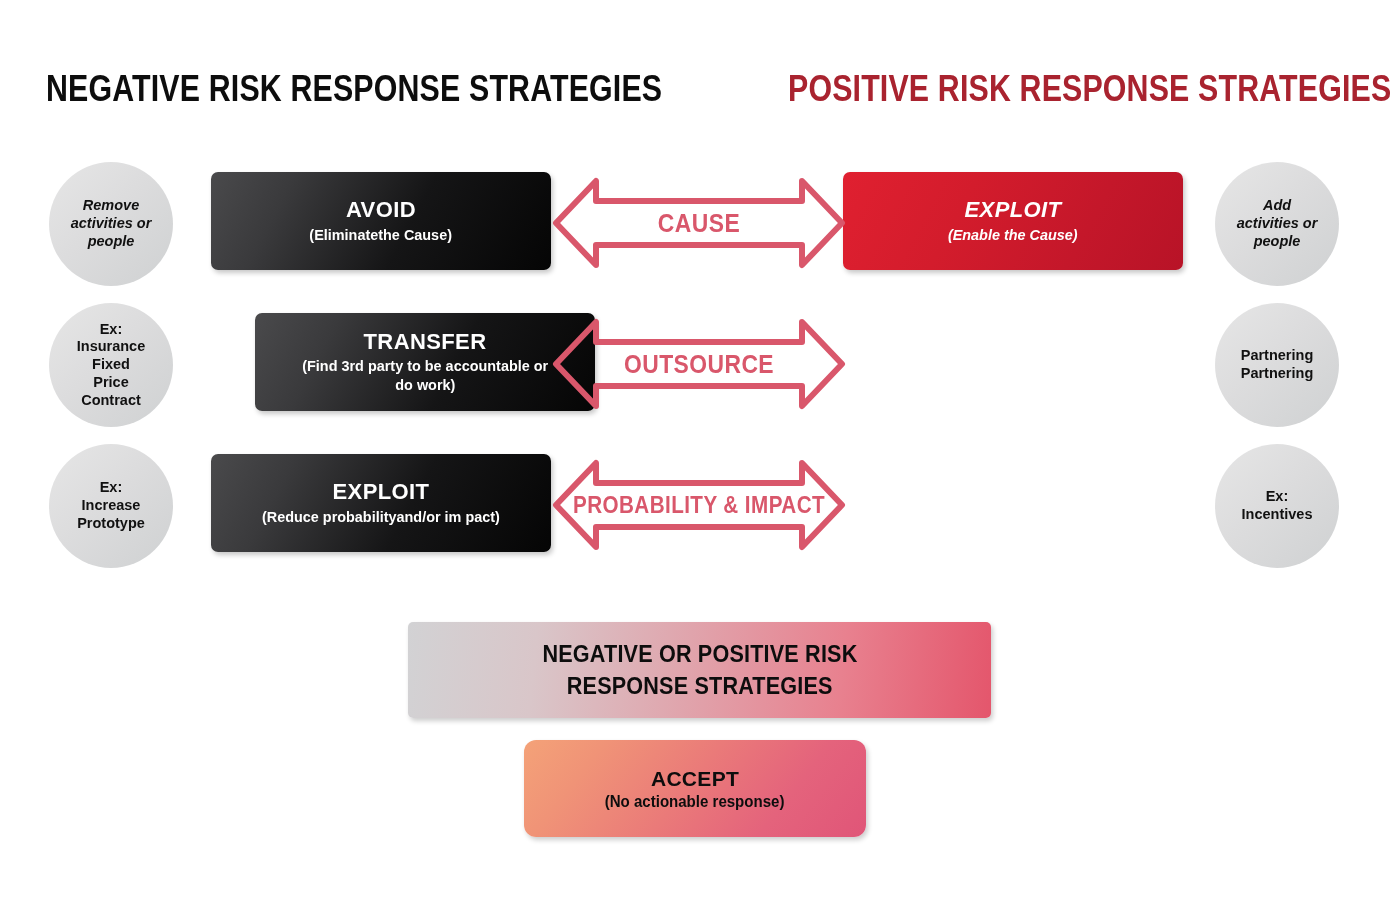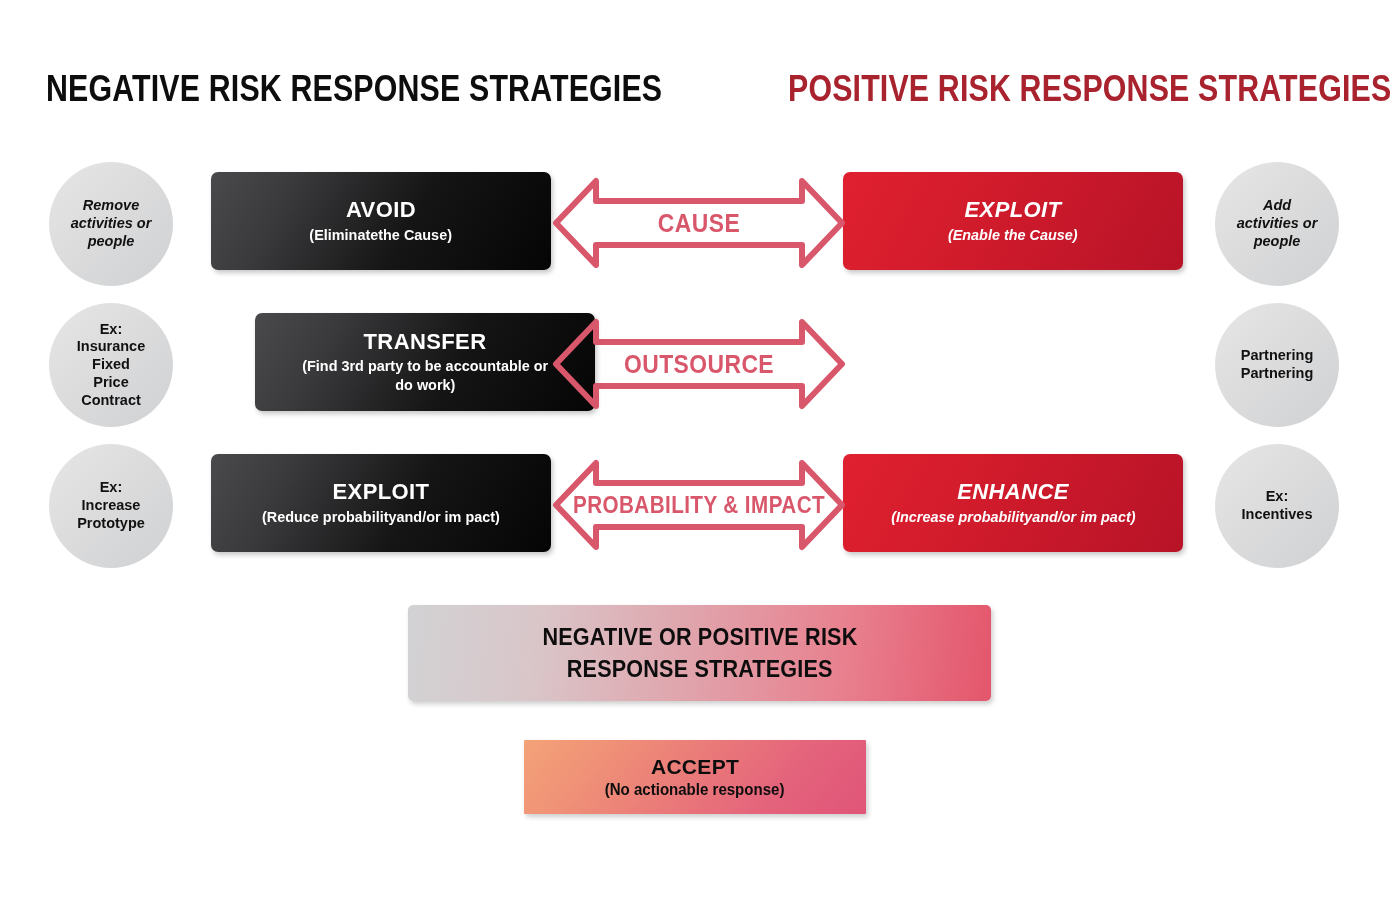--- a/index.html
+++ b/index.html
@@ -140,21 +140,21 @@
     color: #d9576b;
     transform: scaleX(0.88);
     white-space: nowrap;
   }
   .arrow-label.long { font-size: 24px; transform: scaleX(0.86); }
 
   
   #bar-both {
     position: absolute;
     left: 408px;
-    top: 605px;
+    top: 622px;
     width: 583px;
     height: 96px;
     border-radius: 5px;
     background: linear-gradient(96deg, #d2d2d4 0%, #d9c6c9 22%, #e0a4ac 48%, #e8818f 74%, #e4566c 100%);
     box-shadow: 2px 3px 5px rgba(0,0,0,0.20);
     display: flex;
     flex-direction: column;
     align-items: center;
     justify-content: center;
     text-align: right;
@@ -167,22 +167,22 @@
     line-height: 1.32;
     letter-spacing: 0.2px;
     transform: scaleX(0.9);
   }
 
   #bar-accept {
     position: absolute;
     left: 524px;
     top: 740px;
     width: 342px;
-    height: 74px;
-    border-radius: 1px;
+    height: 97px;
+    border-radius: 12px;
     background: linear-gradient(128deg, #f4a278 0%, #f09377 20%, #ea7a79 48%, #e4637c 74%, #e05578 100%);
     box-shadow: 2px 3px 5px rgba(0,0,0,0.20);
     display: flex;
     flex-direction: column;
     align-items: center;
     justify-content: center;
     text-align: center;
     color: #0d0d0d;
   }
   #bar-accept .title {
@@ -261,24 +261,20 @@
   </div>
   <div class="box box-black r3">
     <div class="title">EXPLOIT</div>
     <div class="sub">(Reduce probabilityand/or im pact)</div>
   </div>
 
   <div class="box box-red r1">
     <div class="title">EXPLOIT</div>
     <div class="sub">(Enable the Cause)</div>
   </div>
-  <div class="box box-red r3">
-    <div class="title">ENHANCE</div>
-    <div class="sub">(Increase probabilityand/or im pact)</div>
-  </div>
 
   <div class="arrow-wrap a1">
     <svg viewBox="0 0 298 100">
       <path d="M 6 50 L 46 8 L 46 28 L 252 28 L 252 8 L 292 50 L 252 92 L 252 72 L 46 72 L 46 92 Z" fill="none" stroke="#d9576b" stroke-width="6" stroke-linejoin="round" stroke-linecap="round"></path>
     </svg>
     <div class="arrow-label">CAUSE</div>
   </div>
 
   <div class="arrow-wrap a3">
     <svg viewBox="0 0 298 100">

